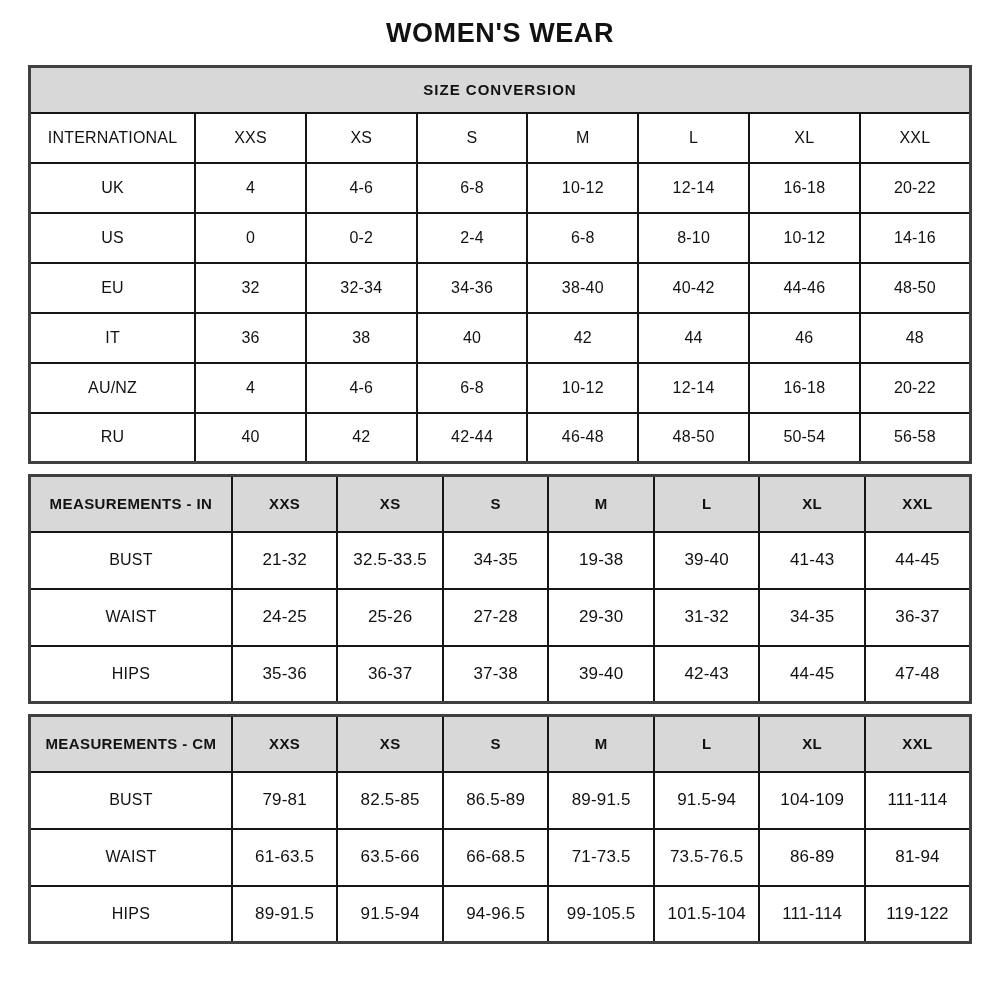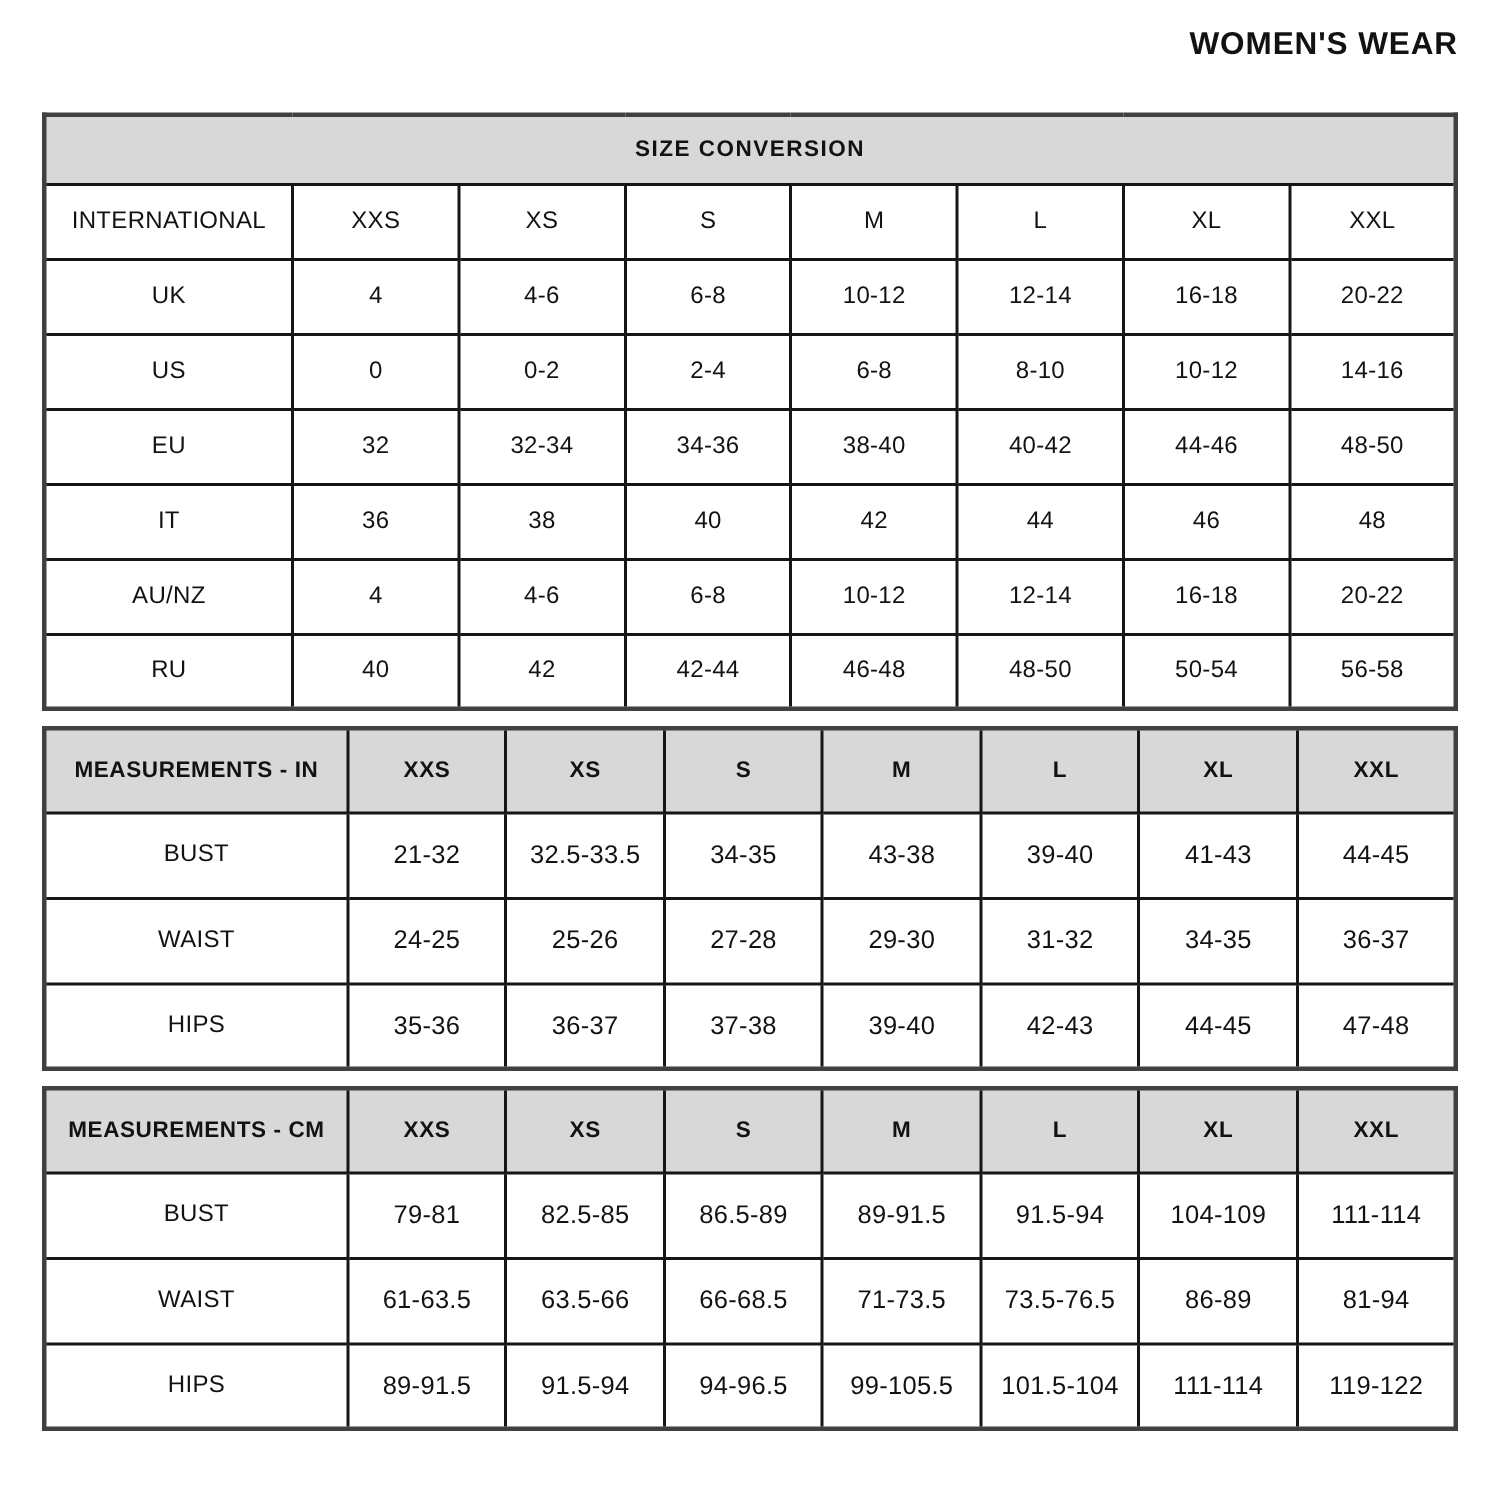--- a/index.html
+++ b/index.html
@@ -6,25 +6,25 @@
   html, body {
     margin: 0;
     padding: 0;
     background: #ffffff;
     width: 1000px;
     font-family: "Liberation Sans", sans-serif;
     color: #121212;
   }
   .page { width: 1000px; padding: 12px 28px 18px; }
   .page-title {
-    text-align: right;
-    font-size: 21px;
+    text-align: center;
+    font-size: 27px;
     font-weight: bold;
     letter-spacing: 0.6px;
-    margin: 6px 0 33px;
+    margin: 6px 0 16px;
   }
   table.tbl {
     width: 100%;
     border-collapse: collapse;
     table-layout: fixed;
     margin: 0 0 10px 0;
     border: 3px solid #404040;
   }
   table.tbl th, table.tbl td {
     border: 2px solid #161616;
@@ -171,21 +171,21 @@
           <th class="gray">M</th>
           <th class="gray">L</th>
           <th class="gray">XL</th>
           <th class="gray">XXL</th>
         </tr>
         <tr>
           <th class="row-label">BUST</th>
           <td class="val">21-32</td>
           <td class="val">32.5-33.5</td>
           <td class="val">34-35</td>
-          <td class="val">43-38</td>
+          <td class="val">19-38</td>
           <td class="val">39-40</td>
           <td class="val">41-43</td>
           <td class="val">44-45</td>
         </tr>
         <tr>
           <th class="row-label">WAIST</th>
           <td class="val">24-25</td>
           <td class="val">25-26</td>
           <td class="val">27-28</td>
           <td class="val">29-30</td>

